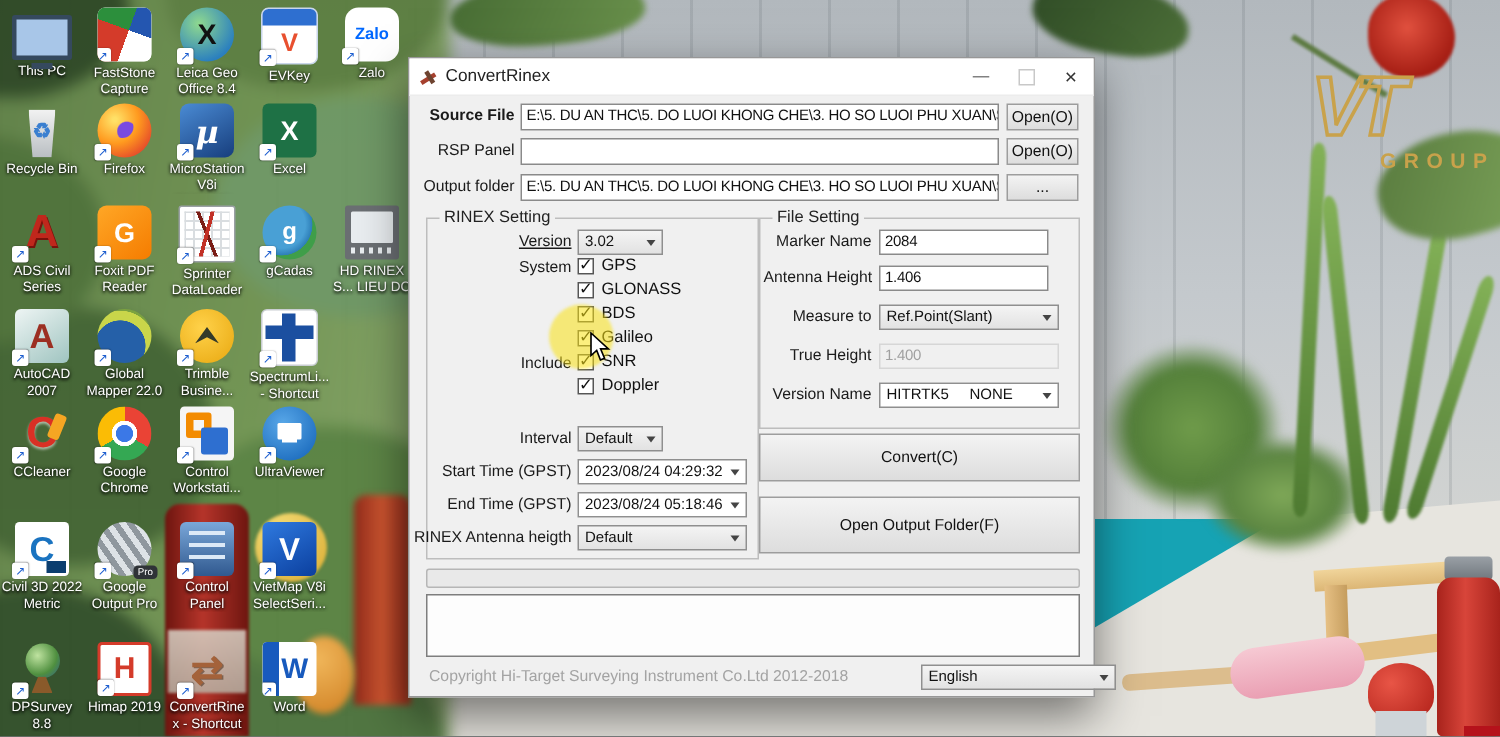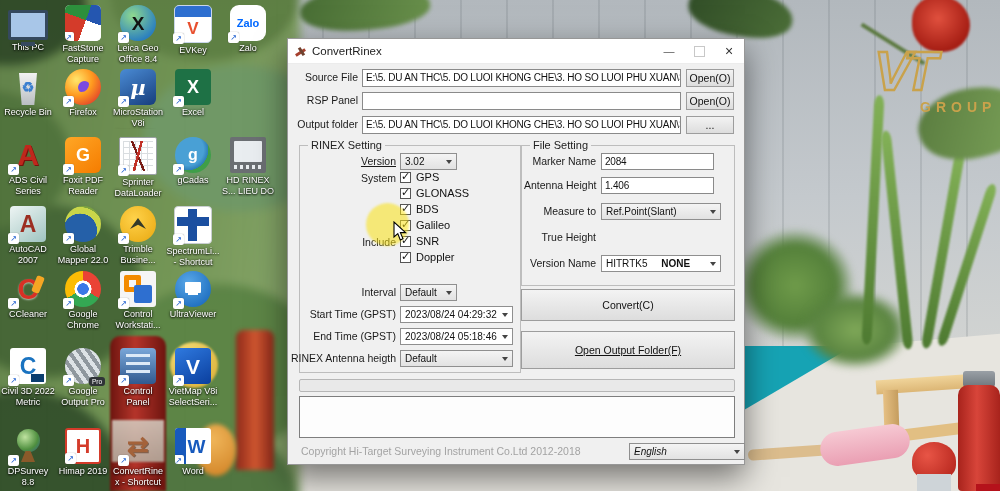--- a/index.html
+++ b/index.html
@@ -162,42 +162,42 @@
   .himap .glyph{color:#d43b2a;font-size:20px;}
   .convertrinex-sc{background:transparent;}
   .convertrinex-sc .glyph{color:#a4623a;font-size:26px;text-shadow:1px 1px 0 rgba(60,30,10,.5);}
   .word{background:#fff;border-radius:3px;overflow:hidden;}
   .word::before{content:"";position:absolute;left:0;top:0;bottom:0;width:11px;background:#185abd;}
   .word .glyph{color:#185abd;font-size:19px;margin-left:7px;}
 
   
   .dialog{position:absolute;left:272px;top:38px;width:458px;height:427px;z-index:5;
     background:#f0f0f0;border:1px solid #979797;box-sizing:border-box;
-    box-shadow:0 12px 30px rgba(0,0,0,.5);font-size:11px;color:#1a1a1a;margin-left:15px;}
+    box-shadow:0 12px 30px rgba(0,0,0,.5);font-size:11px;color:#1a1a1a;}
   .titlebar{position:absolute;left:0;top:0;right:0;height:24px;background:#fff;border-bottom:1px solid #ececec;
     display:flex;align-items:center;}
   .app-icon{width:13px;height:13px;position:relative;margin:0 4px 0 7px;}
   .app-icon::before{content:"";position:absolute;left:0px;top:6px;width:11px;height:3px;background:#a6402e;transform:rotate(-32deg);}
   .app-icon::after{content:"";position:absolute;left:5px;top:2px;width:3px;height:9px;background:#6e4330;transform:rotate(-32deg);}
   .title-text{font-size:11.5px;color:#222;}
   .tb-controls{margin-left:auto;display:flex;height:100%;}
   .tbtn{width:30px;height:100%;display:flex;align-items:center;justify-content:center;color:#555;font-size:11px;}
   .maxbox{width:9px;height:9px;border:1px solid #c8c8c8;}
   .tbtn.close{color:#333;font-size:14px;}
 
   .dlg-lbl{position:absolute;height:16px;line-height:16px;text-align:right;font-size:10.5px;color:#1a1a1a;white-space:nowrap;}
   .field{position:absolute;background:#fff;border:1px solid #8a8a8a;box-sizing:border-box;
     font-size:10px;letter-spacing:-0.2px;line-height:16px;padding:0 3px;white-space:nowrap;overflow:hidden;color:#111;}
   .field.disabled{background:#f0f0f0;border-color:#d6d6d6;color:#a0a0a0;}
   .combo{position:absolute;border:1px solid #8f8f8f;box-sizing:border-box;background:linear-gradient(#f4f4f4,#e2e2e2);
     display:flex;align-items:center;padding:0 4px;font-size:10px;color:#111;white-space:nowrap;overflow:hidden;}
   .combo.white{background:#fff;}
   .chev{width:0;height:0;border-left:3.5px solid transparent;border-right:3.5px solid transparent;
     border-top:4.5px solid #444;margin-left:auto;flex:0 0 auto;}
-  .combo .val2{margin-left:auto;padding-right:6px;font-weight:bold;}
+  .combo .val2{margin-left:auto;padding-right:6px;}
   .pushbtn{position:absolute;background:linear-gradient(#f3f3f3,#dddddd);border:1px solid #9d9d9d;box-sizing:border-box;
     display:flex;align-items:center;justify-content:center;font-size:10.5px;color:#111;}
   .groupbox{position:absolute;border:1px solid #bdbdbd;box-sizing:border-box;}
   .legend{position:absolute;top:-7px;left:8px;background:#f0f0f0;padding:0 3px;font-size:11px;color:#222;}
   .cb{position:absolute;width:11px;height:11px;background:#fff;border:1px solid #555;box-sizing:border-box;}
   .cb.on::after{content:"✓";position:absolute;left:0px;top:-3px;font-size:11px;color:#111;}
   .cblabel{position:absolute;font-size:11px;line-height:12px;color:#111;white-space:nowrap;}
   .progress{position:absolute;background:#e9e9e9;border:1px solid #b6b6b6;border-radius:2px;box-sizing:border-box;}
   .log{position:absolute;background:#fdfdfd;border:1px solid #7e7e7e;box-sizing:border-box;}
   .copyright{position:absolute;font-size:10.5px;color:#a3a3a3;white-space:nowrap;}
@@ -450,21 +450,21 @@
       <span class="title-text">ConvertRinex</span>
       <span class="tb-controls">
         <span class="tbtn">—</span>
         <span class="tbtn">
             <span class="maxbox"></span>
           </span>
         <span class="tbtn close">×</span>
       </span>
     </div>
 
-    <div class="dlg-lbl" style="left:4px;top:30px;width:66px;">Source File</div>
+    <div class="dlg-lbl" style="left:4px;top:30px;width:66px;font-weight:bold;">Source File</div>
     <div class="field" style="left:74px;top:30px;width:319px;height:18px;">E:\5. DU AN THC\5. DO LUOI KHONG CHE\3. HO SO LUOI PHU XUAN\SLD TIN</div>
     <div class="pushbtn" style="left:398px;top:30px;width:48px;height:18px;">Open(O)</div>
 
     <div class="dlg-lbl" style="left:4px;top:53px;width:66px;">RSP Panel</div>
     <div class="field" style="left:74px;top:53px;width:319px;height:18px;"></div>
     <div class="pushbtn" style="left:398px;top:53px;width:48px;height:18px;">Open(O)</div>
 
     <div class="dlg-lbl" style="left:4px;top:77px;width:66px;">Output folder</div>
     <div class="field" style="left:74px;top:77px;width:319px;height:18px;">E:\5. DU AN THC\5. DO LUOI KHONG CHE\3. HO SO LUOI PHU XUAN\SLD TIN</div>
     <div class="pushbtn" style="left:398px;top:77px;width:48px;height:18px;">...</div>
@@ -520,35 +520,36 @@
     <div class="dlg-lbl" style="left:236px;top:114px;width:72px;">Marker Name</div>
     <div class="field" style="left:313px;top:114px;width:113px;height:17px;">2084</div>
     <div class="dlg-lbl" style="left:236px;top:138px;width:72px;">Antenna Height</div>
     <div class="field" style="left:313px;top:138px;width:113px;height:17px;">1.406</div>
     <div class="dlg-lbl" style="left:236px;top:164px;width:72px;">Measure to</div>
     <div class="combo" style="left:313px;top:164px;width:120px;height:17px;">
       <span>Ref.Point(Slant)</span>
       <span class="chev"></span>
     </div>
     <div class="dlg-lbl" style="left:236px;top:190px;width:72px;">True Height</div>
+    <div class="field disabled" style="left:313px;top:190px;width:120px;height:17px;">1.400</div>
     <div class="dlg-lbl" style="left:236px;top:216px;width:72px;">Version Name</div>
     <div class="combo white" style="left:313px;top:216px;width:120px;height:17px;">
       <span>HITRTK5</span>
       <span class="val2">NONE</span>
       <span class="chev"></span>
     </div>
 
     <div class="pushbtn" style="left:233px;top:250px;width:214px;height:32px;">Convert(C)</div>
-    <div class="pushbtn" style="left:233px;top:292px;width:214px;height:38px;text-decoration:underline;">Open Output Folder(F)</div>
+    <div class="pushbtn" style="left:233px;top:292px;width:214px;height:38px;">Open Output Folder(F)</div>
 
     <div class="progress" style="left:11px;top:340px;width:436px;height:13px;"></div>
     <div class="log" style="left:11px;top:357px;width:436px;height:42px;"></div>
 
     <div class="copyright" style="left:13px;top:406px;">Copyright Hi-Target Surveying Instrument Co.Ltd 2012-2018</div>
-    <div class="combo" style="left:341px;top:404px;width:116px;height:17px;font-style:italic;">
+    <div class="combo" style="left:341px;top:404px;width:130px;height:17px;">
       <span>English</span>
       <span class="chev"></span>
     </div>
   </div>
 
   <div class="hl-circle"></div>
   <svg class="cursor" width="15" height="21" viewBox="0 0 15 21">
     <polygon points="1,1 1,16 4.8,12.6 7.3,19 10,17.8 7.4,11.6 12.6,11.6" fill="#ffffff" stroke="#000000" stroke-width="1.1"></polygon>
   </svg>
 

